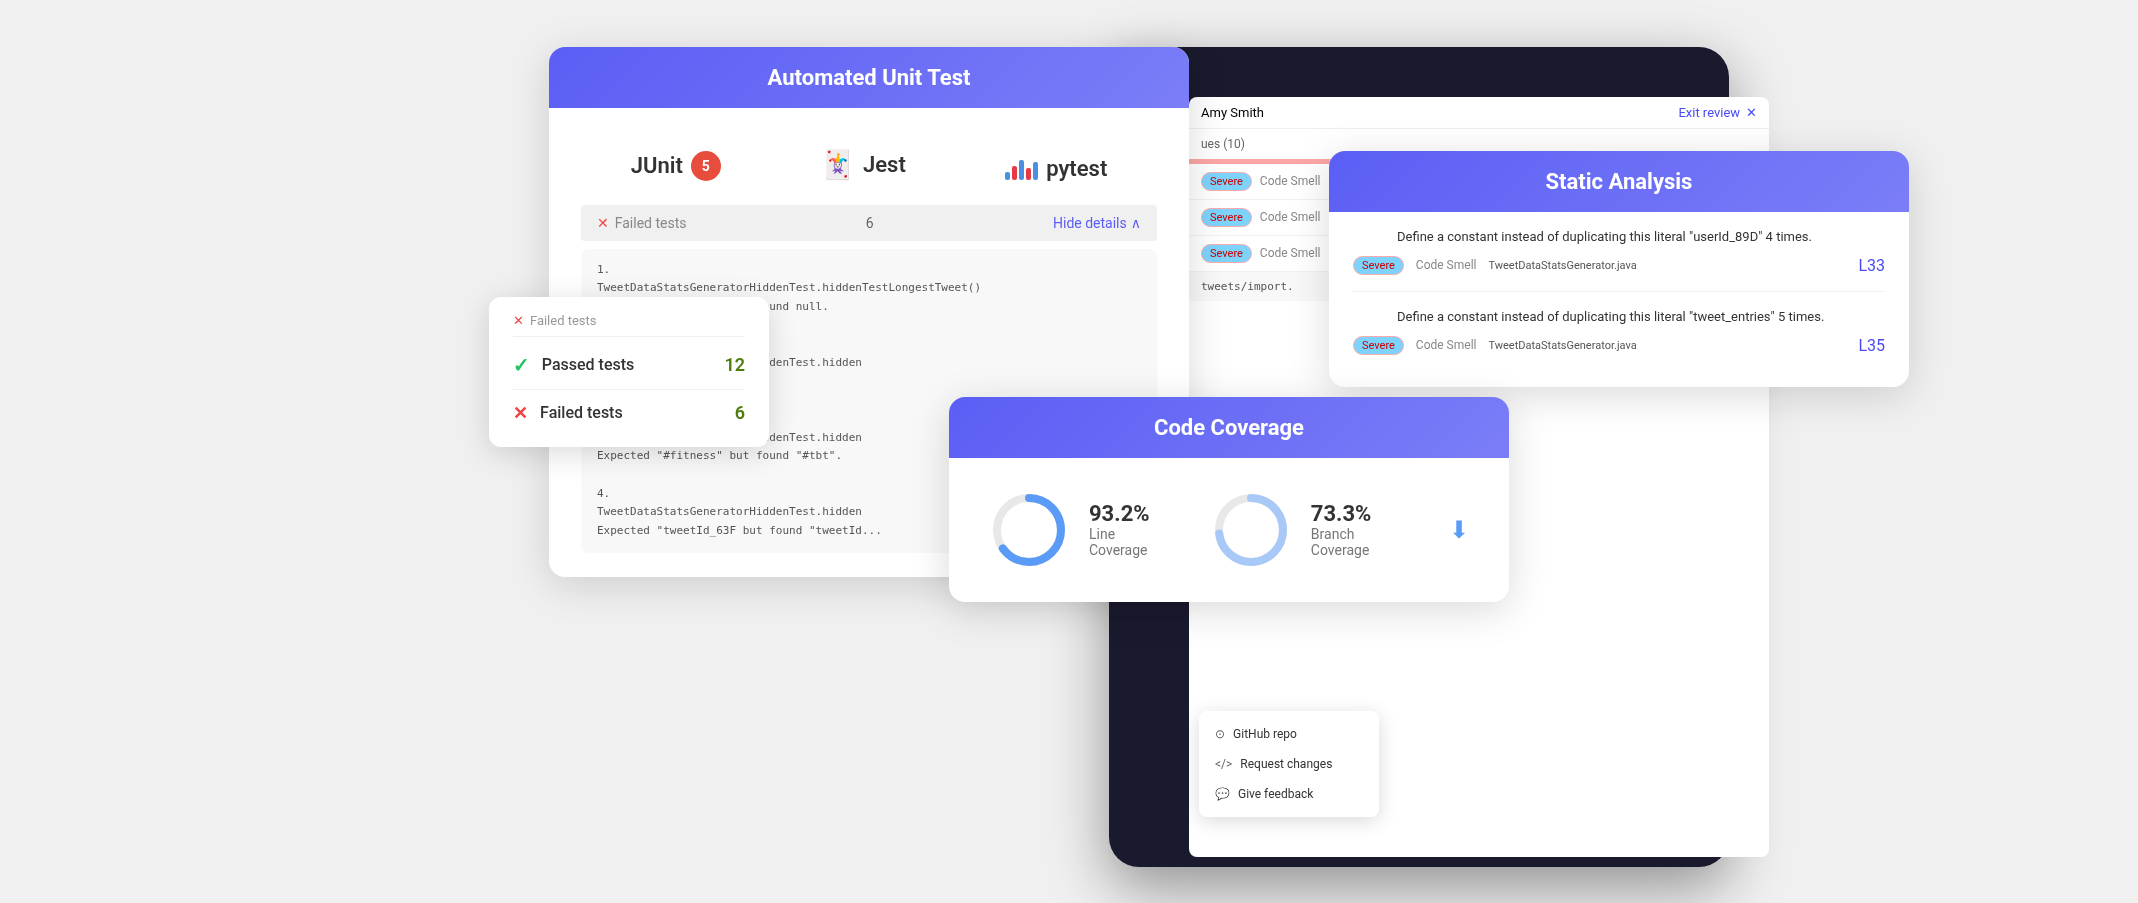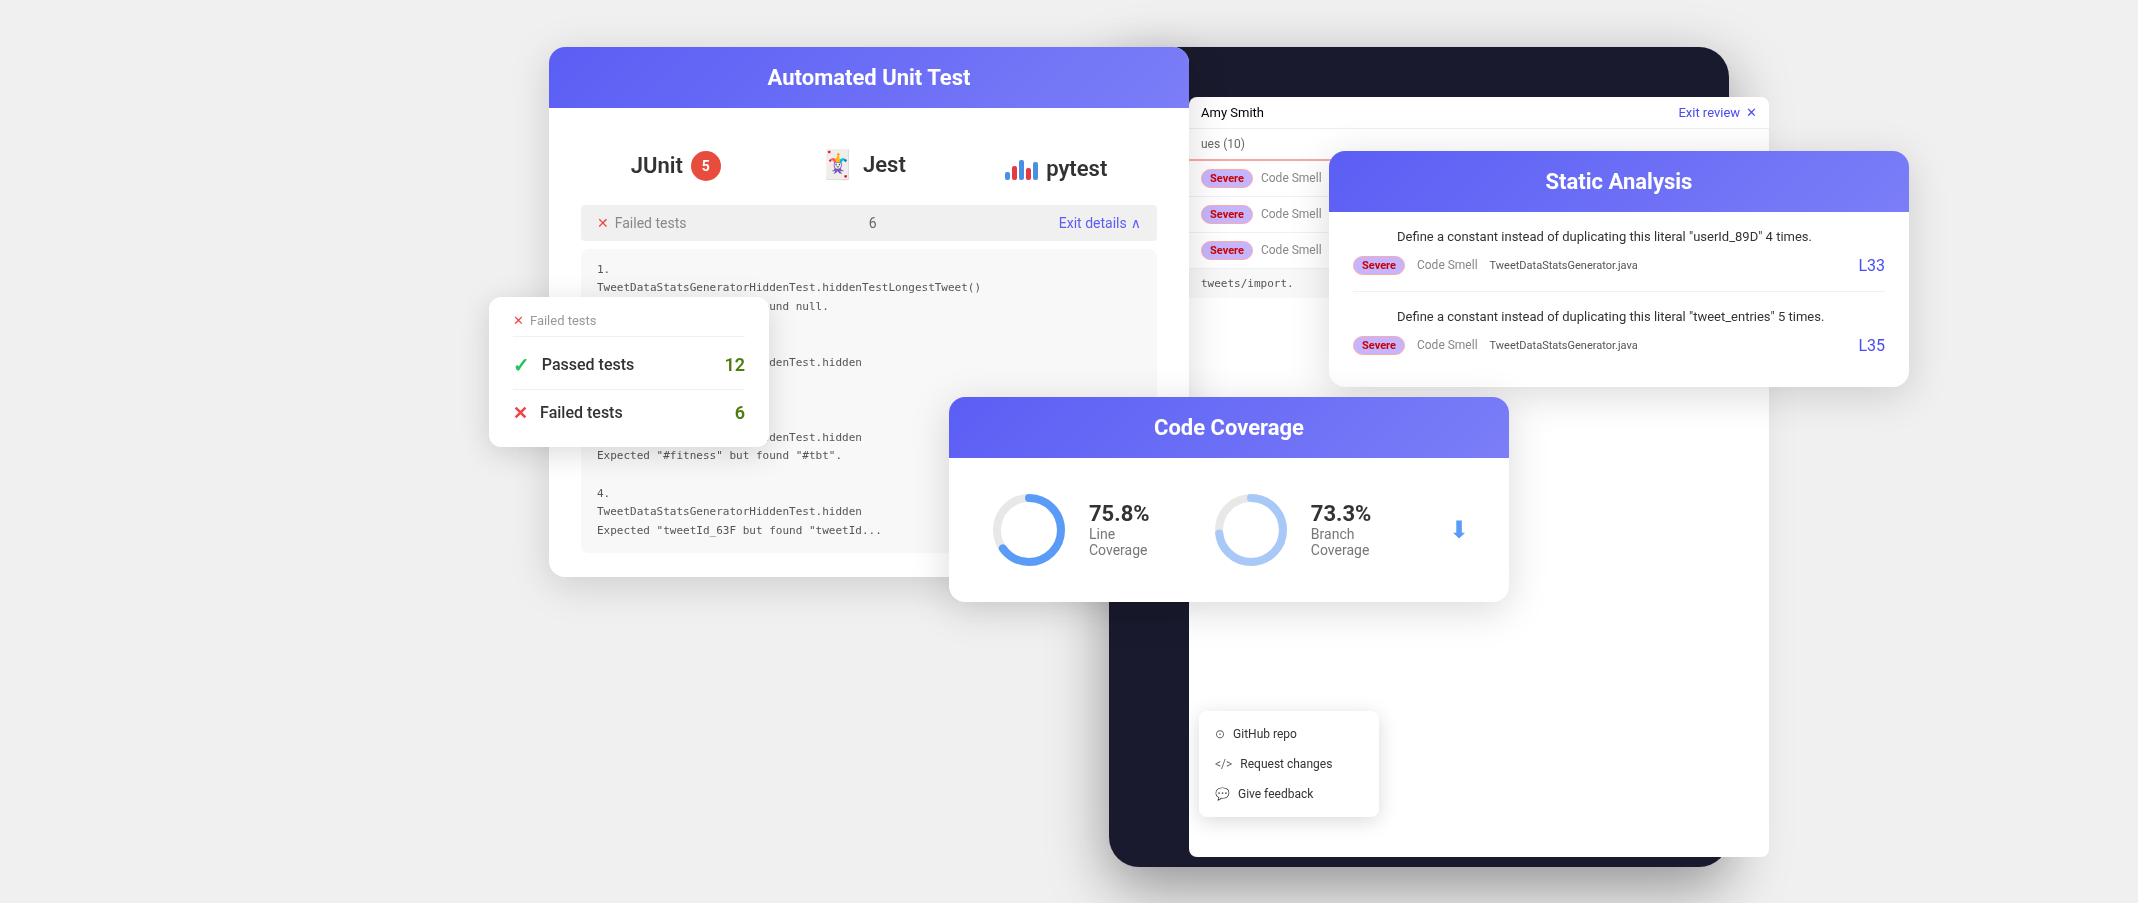--- a/index.html
+++ b/index.html
@@ -61,40 +61,40 @@
       display: flex;
       align-items: center;
       gap: 6px;
       text-align: right;
     }
 
     .tablet-issues {
       padding: 8px 12px;
       font-size: 12px;
       color: #666;
-      border-bottom: 2px solid #fca5a5;
+      border-bottom: 5px solid #fca5a5;
     }
 
     .issue-row {
       display: flex;
       align-items: center;
       gap: 8px;
       padding: 8px 12px;
       border-bottom: 1px solid #f0f0f0;
       font-size: 12px;
     }
 
     .severe-badge {
-      background: #c4b5fd;
+      background: #7dd3fc;
       color: #cc0000;
       border: 1px solid #ffaaaa;
       border-radius: 12px;
       padding: 2px 8px;
       font-size: 11px;
-      font-weight: 700;
+      font-weight: 400;
     }
 
     .code-smell-label {
       color: #888;
       font-size: 12px;
     }
 
     .file-label {
       color: #555;
       font-size: 11px;
@@ -502,21 +502,21 @@
         </div>
       </div>
 
       <div class="test-summary-bar">
         <div class="failed-label">
           <span style="color:#ef4444;">✕</span>
           <span>Failed tests</span>
         </div>
         <span>6</span>
         <div class="hide-details">
-          <span>Exit details</span>
+          <span>Hide details</span>
           <span>∧</span>
         </div>
       </div>
 
       <div class="code-output">
         <div>1.</div>
         <div>TweetDataStatsGeneratorHiddenTest.hiddenTestLongestTweet()</div>
         <div>Expected "tweet_4A" but found null.</div>
         <br>
         <div>2.</div>
@@ -559,21 +559,21 @@
     <div class="coverage-body">
 
       <div class="coverage-item">
         <div class="circle-progress">
           <svg width="80" height="80" viewBox="0 0 80 80">
             <circle class="circle-bg" cx="40" cy="40" r="32"></circle>
             <circle class="circle-fill-line" cx="40" cy="40" r="32" stroke-dasharray="201" stroke-dashoffset="70"></circle>
           </svg>
         </div>
         <div class="coverage-text">
-          <span class="coverage-pct">75.8%</span>
+          <span class="coverage-pct">93.2%</span>
           <span class="coverage-lbl">Line Coverage</span>
         </div>
       </div>
 
       <div class="coverage-item">
         <div class="circle-progress">
           <svg width="80" height="80" viewBox="0 0 80 80">
             <circle class="circle-bg" cx="40" cy="40" r="32"></circle>
             <circle class="circle-fill-branch" cx="40" cy="40" r="32" stroke-dasharray="201" stroke-dashoffset="54"></circle>
           </svg>

